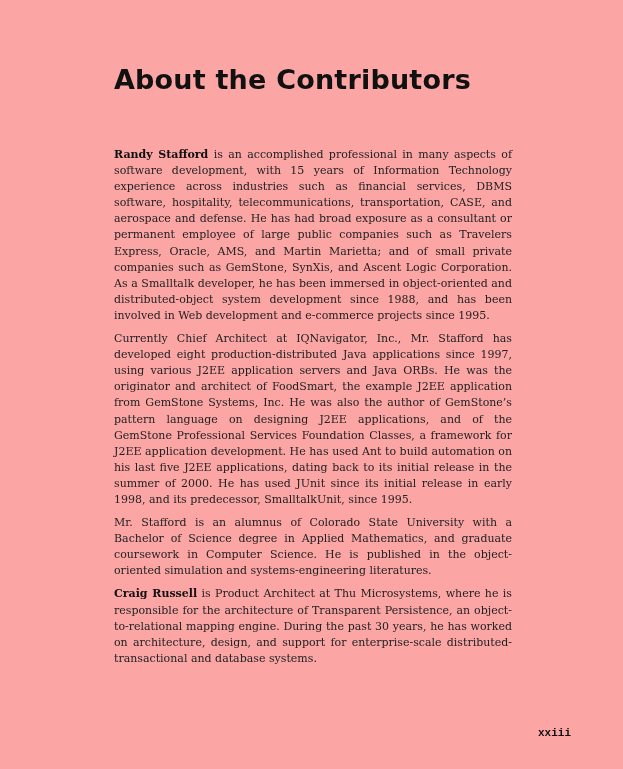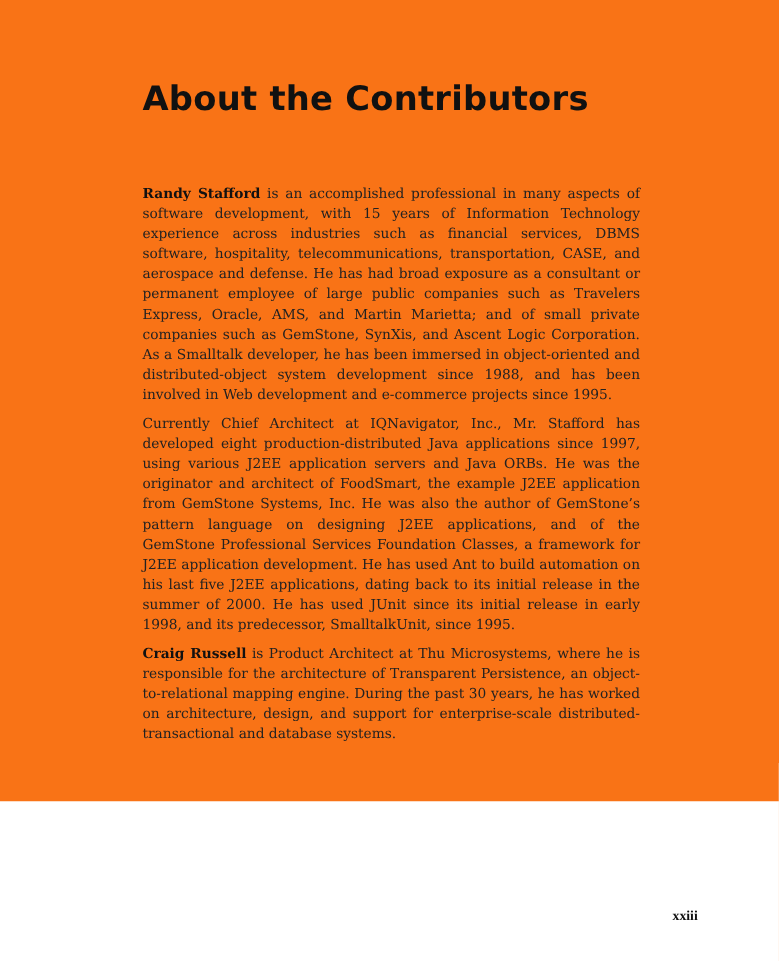--- a/index.html
+++ b/index.html
@@ -1,40 +1,41 @@
 <!DOCTYPE html>
 <html><head>
 <meta charset="utf-8">
 <style>
   html, body { margin: 0; padding: 0; background: #ffffff; }
   body { width: 623px; height: 769px; position: relative; overflow: hidden; }
-  .page { position: absolute; left: 0; top: 0; width: 623px; height: 641px; background: #f97316; }
+  .page { position: absolute; left: 0; top: 0; width: 623px; height: 769px; background: #fca5a5; }
   .title {
     position: absolute; left: 114px; top: 64px; margin: 0;
     font-family: "DejaVu Sans", sans-serif; font-weight: bold;
     font-size: 27px; color: #111; letter-spacing: 0.2px;
   }
   .body {
     position: absolute; left: 114px; top: 147px; width: 398px;
     font-family: "DejaVu Serif", serif; font-size: 11px; line-height: 16.1px;
     color: #222; text-align: justify; hyphens: auto;
   }
   .body p { margin: 0 0 7px 0; }
   .body b { font-weight: bold; color: #111; }
   .pagenum {
     position: absolute; left: 538px; top: 727px;
-    font-family: Liberation Serif, serif; font-weight: bold; font-size: 11px; color: #111;
+    font-family: Liberation Mono, monospace; font-weight: bold; font-size: 11px; color: #111;
   }
 </style>
 </head>
 <body>
 
 <div class="page">
   <h1 class="title">About the Contributors</h1>
 
   <div class="body">
     <p><b>Randy Stafford</b><span> is an accomplished professional in many aspects of software development, with 15 years of Information Technology experience across industries such as financial services, DBMS software, hospitality, telecommunications, transportation, CASE, and aerospace and defense. He has had broad exposure as a consultant or permanent employee of large public companies such as Travelers Express, Oracle, AMS, and Martin Marietta; and of small private companies such as GemStone, SynXis, and Ascent Logic Corporation. As a Smalltalk developer, he has been immersed in object-oriented and distributed-object system development since 1988, and has been involved in Web development and e-commerce projects since 1995.</span></p>
     <p>Currently Chief Architect at IQNavigator, Inc., Mr. Stafford has developed eight production-distributed Java applications since 1997, using various J2EE application servers and Java ORBs. He was the originator and architect of FoodSmart, the example J2EE application from GemStone Systems, Inc. He was also the author of GemStone’s pattern language on designing J2EE applications, and of the GemStone Professional Services Foundation Classes, a framework for J2EE application development. He has used Ant to build automation on his last five J2EE applications, dating back to its initial release in the summer of 2000. He has used JUnit since its initial release in early 1998, and its predecessor, SmalltalkUnit, since 1995.</p>
+    <p>Mr. Stafford is an alumnus of Colorado State University with a Bachelor of Science degree in Applied Mathematics, and graduate coursework in Computer Science. He is published in the object-oriented simulation and systems-engineering literatures.</p>
     <p><b>Craig Russell</b><span> is Product Architect at Thu Microsystems, where he is responsible for the architecture of Transparent Persistence, an object-to-relational mapping engine. During the past 30 years, he has worked on architecture, design, and support for enterprise-scale distributed-transactional and database systems.</span></p>
   </div>
 
   <div class="pagenum">xxiii</div>
 </div>
 
 </body></html>

